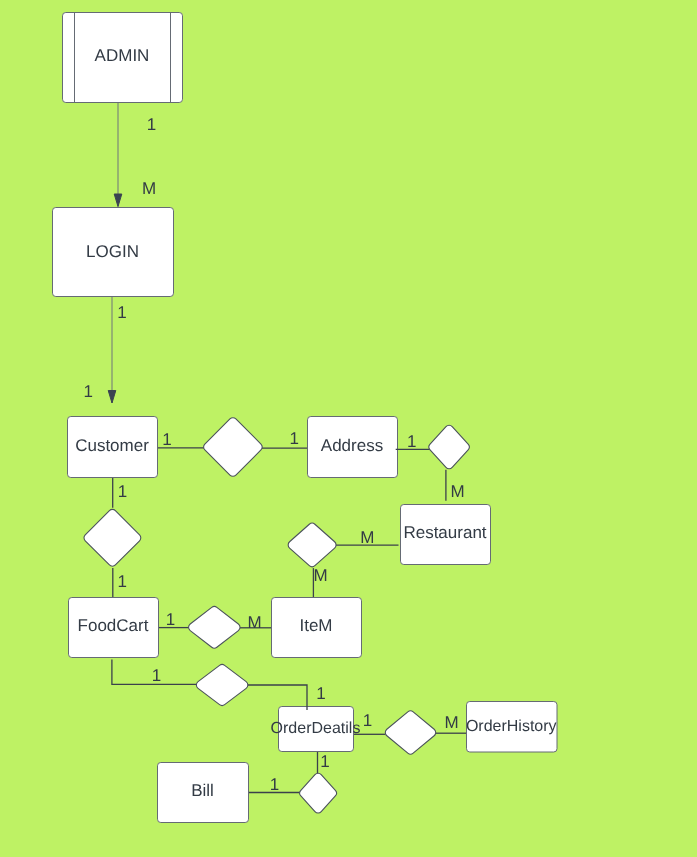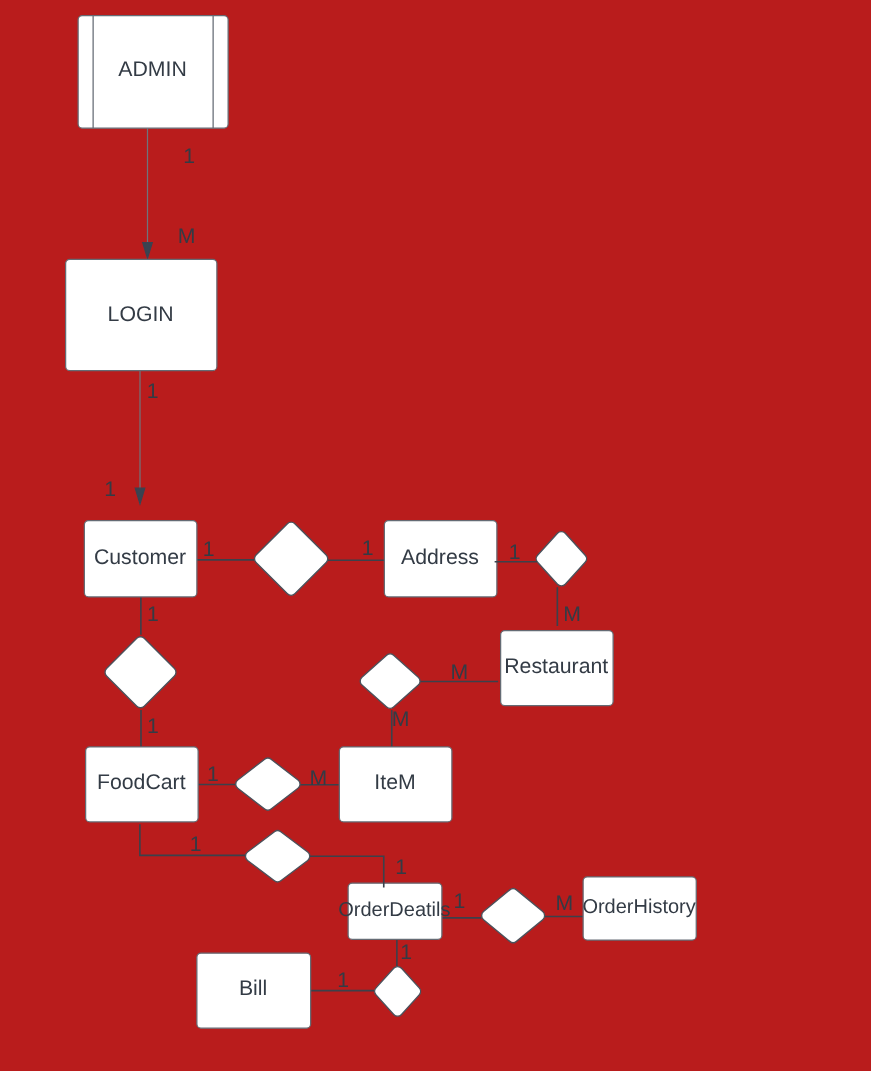--- a/index.html
+++ b/index.html
@@ -1,21 +1,21 @@
 <!DOCTYPE html>
 <html><head>
 <meta charset="utf-8">
 <title>ER Diagram</title>
 <style>
   html,body{margin:0;padding:0;background:#ffffff;}
   body{width:697px;height:857px;overflow:hidden;
        font-family:"Liberation Sans",sans-serif;
        -webkit-font-smoothing:antialiased;
        text-rendering:geometricPrecision;}
-  #canvas{position:relative;width:697px;height:857px;background:#b91c1c;}
+  #canvas{position:relative;width:697px;height:857px;background:#bef264;}
   svg#svg-root{position:absolute;left:0;top:0;width:697px;height:857px;display:block;
                transform:translateZ(0);}
   .shape-stroke{fill:#ffffff;stroke:#656B74;stroke-width:1;}
   .diamond{fill:#ffffff;stroke:#4B525C;stroke-width:1.1;stroke-linejoin:round;}
   .conn{fill:none;stroke:#3B414B;stroke-width:1.3;stroke-linecap:butt;stroke-linejoin:miter;}
   .conn.arrowed{stroke:#6F747B;stroke-width:1;}
   .inner-line{stroke:#656B74;stroke-width:1;}
   .ent-label{fill:#333B45;font-family:"Liberation Sans",sans-serif;text-anchor:middle;dominant-baseline:alphabetic;}
   .card-label{fill:#333B45;font-family:"Liberation Sans",sans-serif;font-size:17px;text-anchor:middle;dominant-baseline:alphabetic;}
   .arrowhead{fill:#3A4351;stroke:#3A4351;stroke-width:1;stroke-linejoin:miter;}

